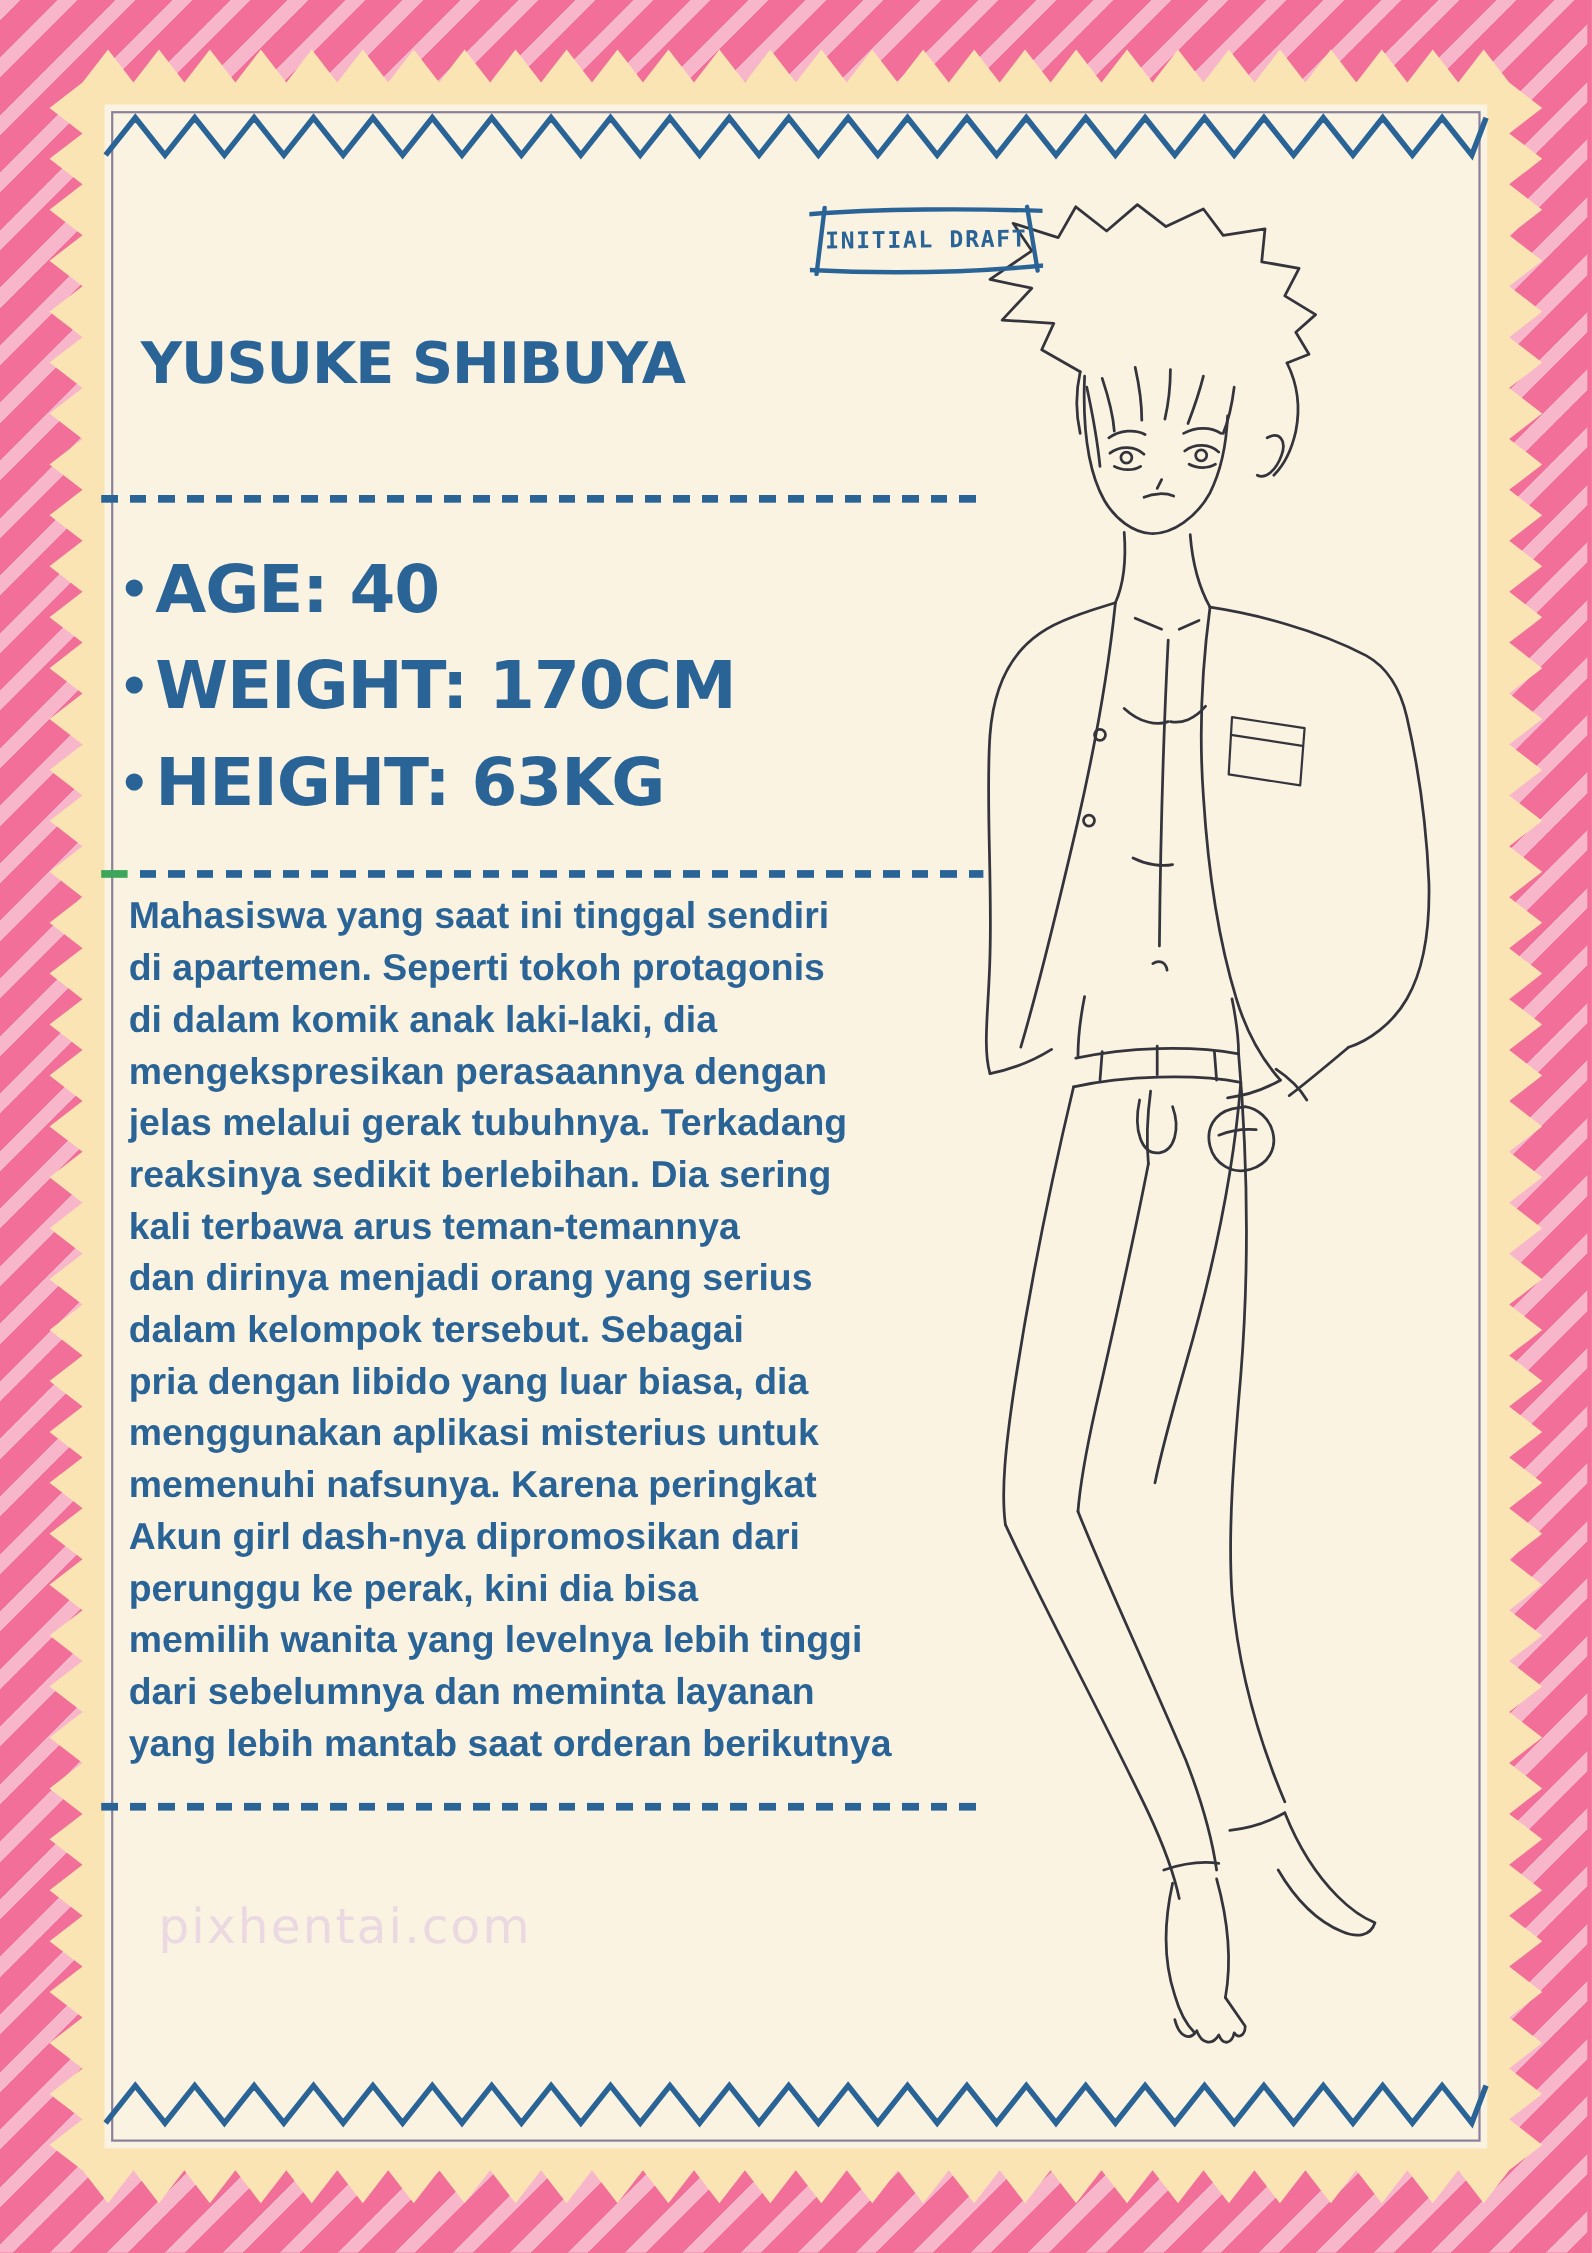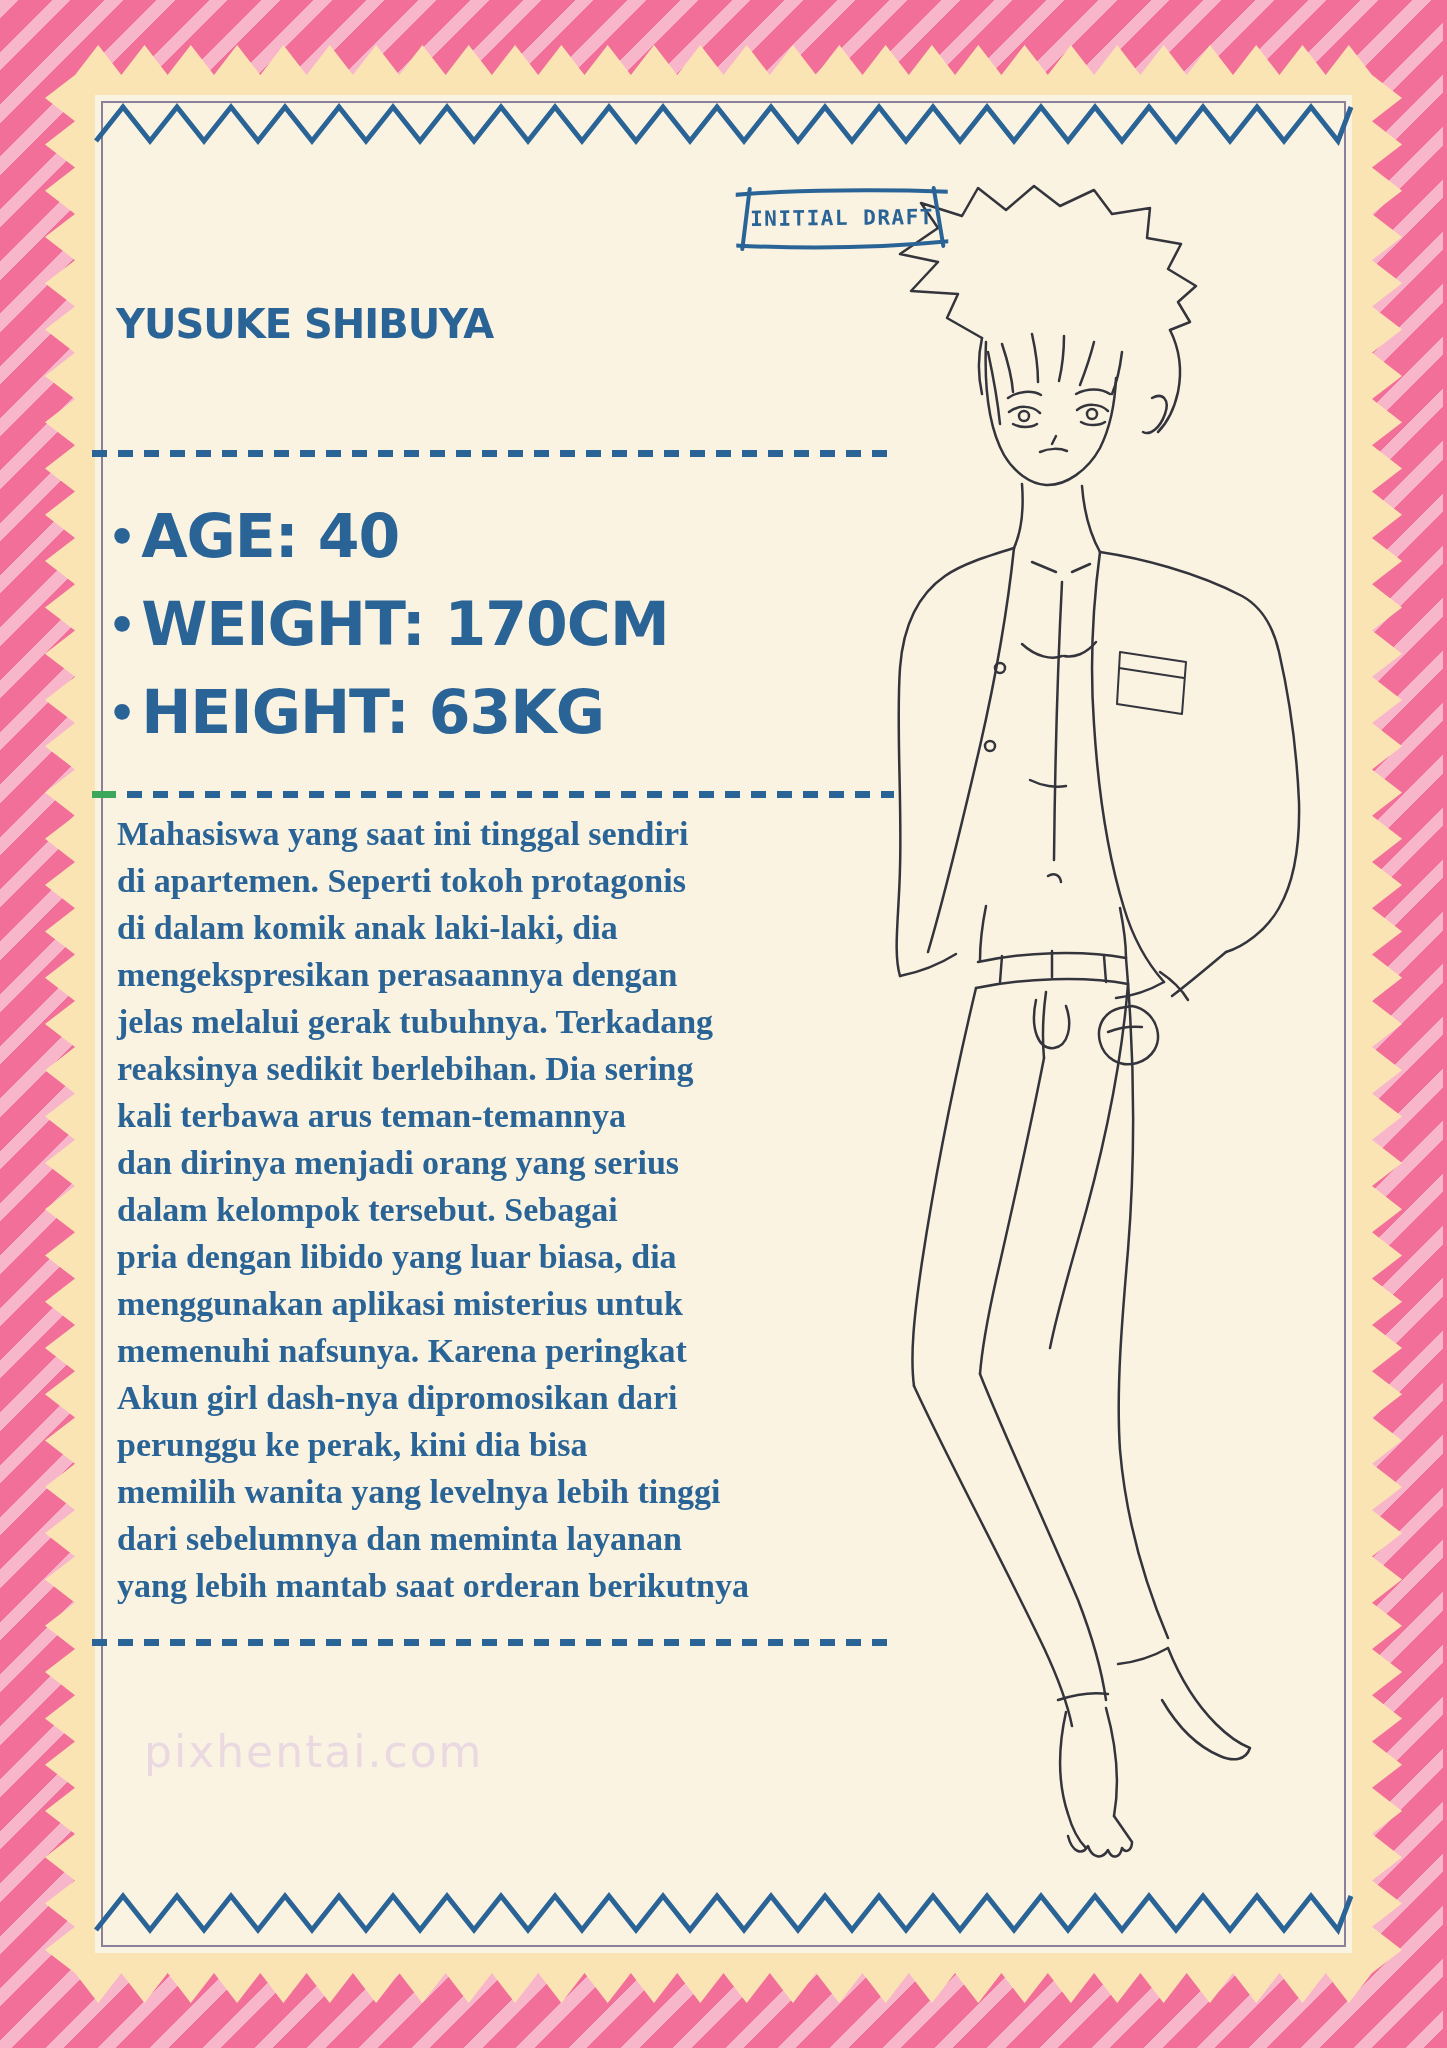--- a/index.html
+++ b/index.html
@@ -15,42 +15,42 @@
 
   
   #stamp{left:736px;top:186px;width:212px;height:64px;transform:rotate(-0.6deg);}
   #stamp .stamp-label{
     position:absolute;inset:0;display:flex;align-items:center;justify-content:center;
     font-family:"DejaVu Sans Mono",monospace;font-weight:bold;font-size:21px;
     letter-spacing:1.5px;color:#2a6496;
   }
 
   #title{
-    left:116px;top:300px;width:760px;
-    font-size:40px;font-weight:bold;color:#2a6496;letter-spacing:-1px;
+    left:128px;top:300px;width:760px;
+    font-size:52px;font-weight:bold;color:#2a6496;letter-spacing:-1px;
     line-height:1.2;white-space:nowrap;
   }
 
   .sep{
     left:92px;width:802px;height:7px;
     background:repeating-linear-gradient(90deg,#2a6496 0 15px,transparent 15px 26px);
   }
   #sep1{top:450px;}
   #sep3{top:1639px;}
   #sep2-wrap{left:92px;top:791px;width:802px;height:7px;display:flex;gap:11px;}
   #sep2-green{width:24px;height:7px;background:#3ca65a;flex:none;}
   #sep2-dashes{flex:1;height:7px;background:repeating-linear-gradient(90deg,#2a6496 0 15px,transparent 15px 26px);}
 
   #stats{left:108px;top:492px;color:#2a6496;}
   .stat-row{display:flex;align-items:center;height:88px;font-size:60px;font-weight:bold;letter-spacing:-1px;white-space:nowrap;}
   .stat-bullet{font-size:44px;margin-right:6px;}
 
   #description{
     left:117px;top:810px;width:790px;
-    font-family:Liberation Serif, serif;
+    font-family:Liberation Sans, sans-serif;
     font-size:34px;font-weight:bold;color:#2a6496;
     line-height:47px;white-space:pre-line;
   }
 
   #watermark{
     left:144px;top:1726px;
     font-size:44px;font-weight:normal;letter-spacing:2px;color:#ebd9e1;
   }
 </style>
 </head>

